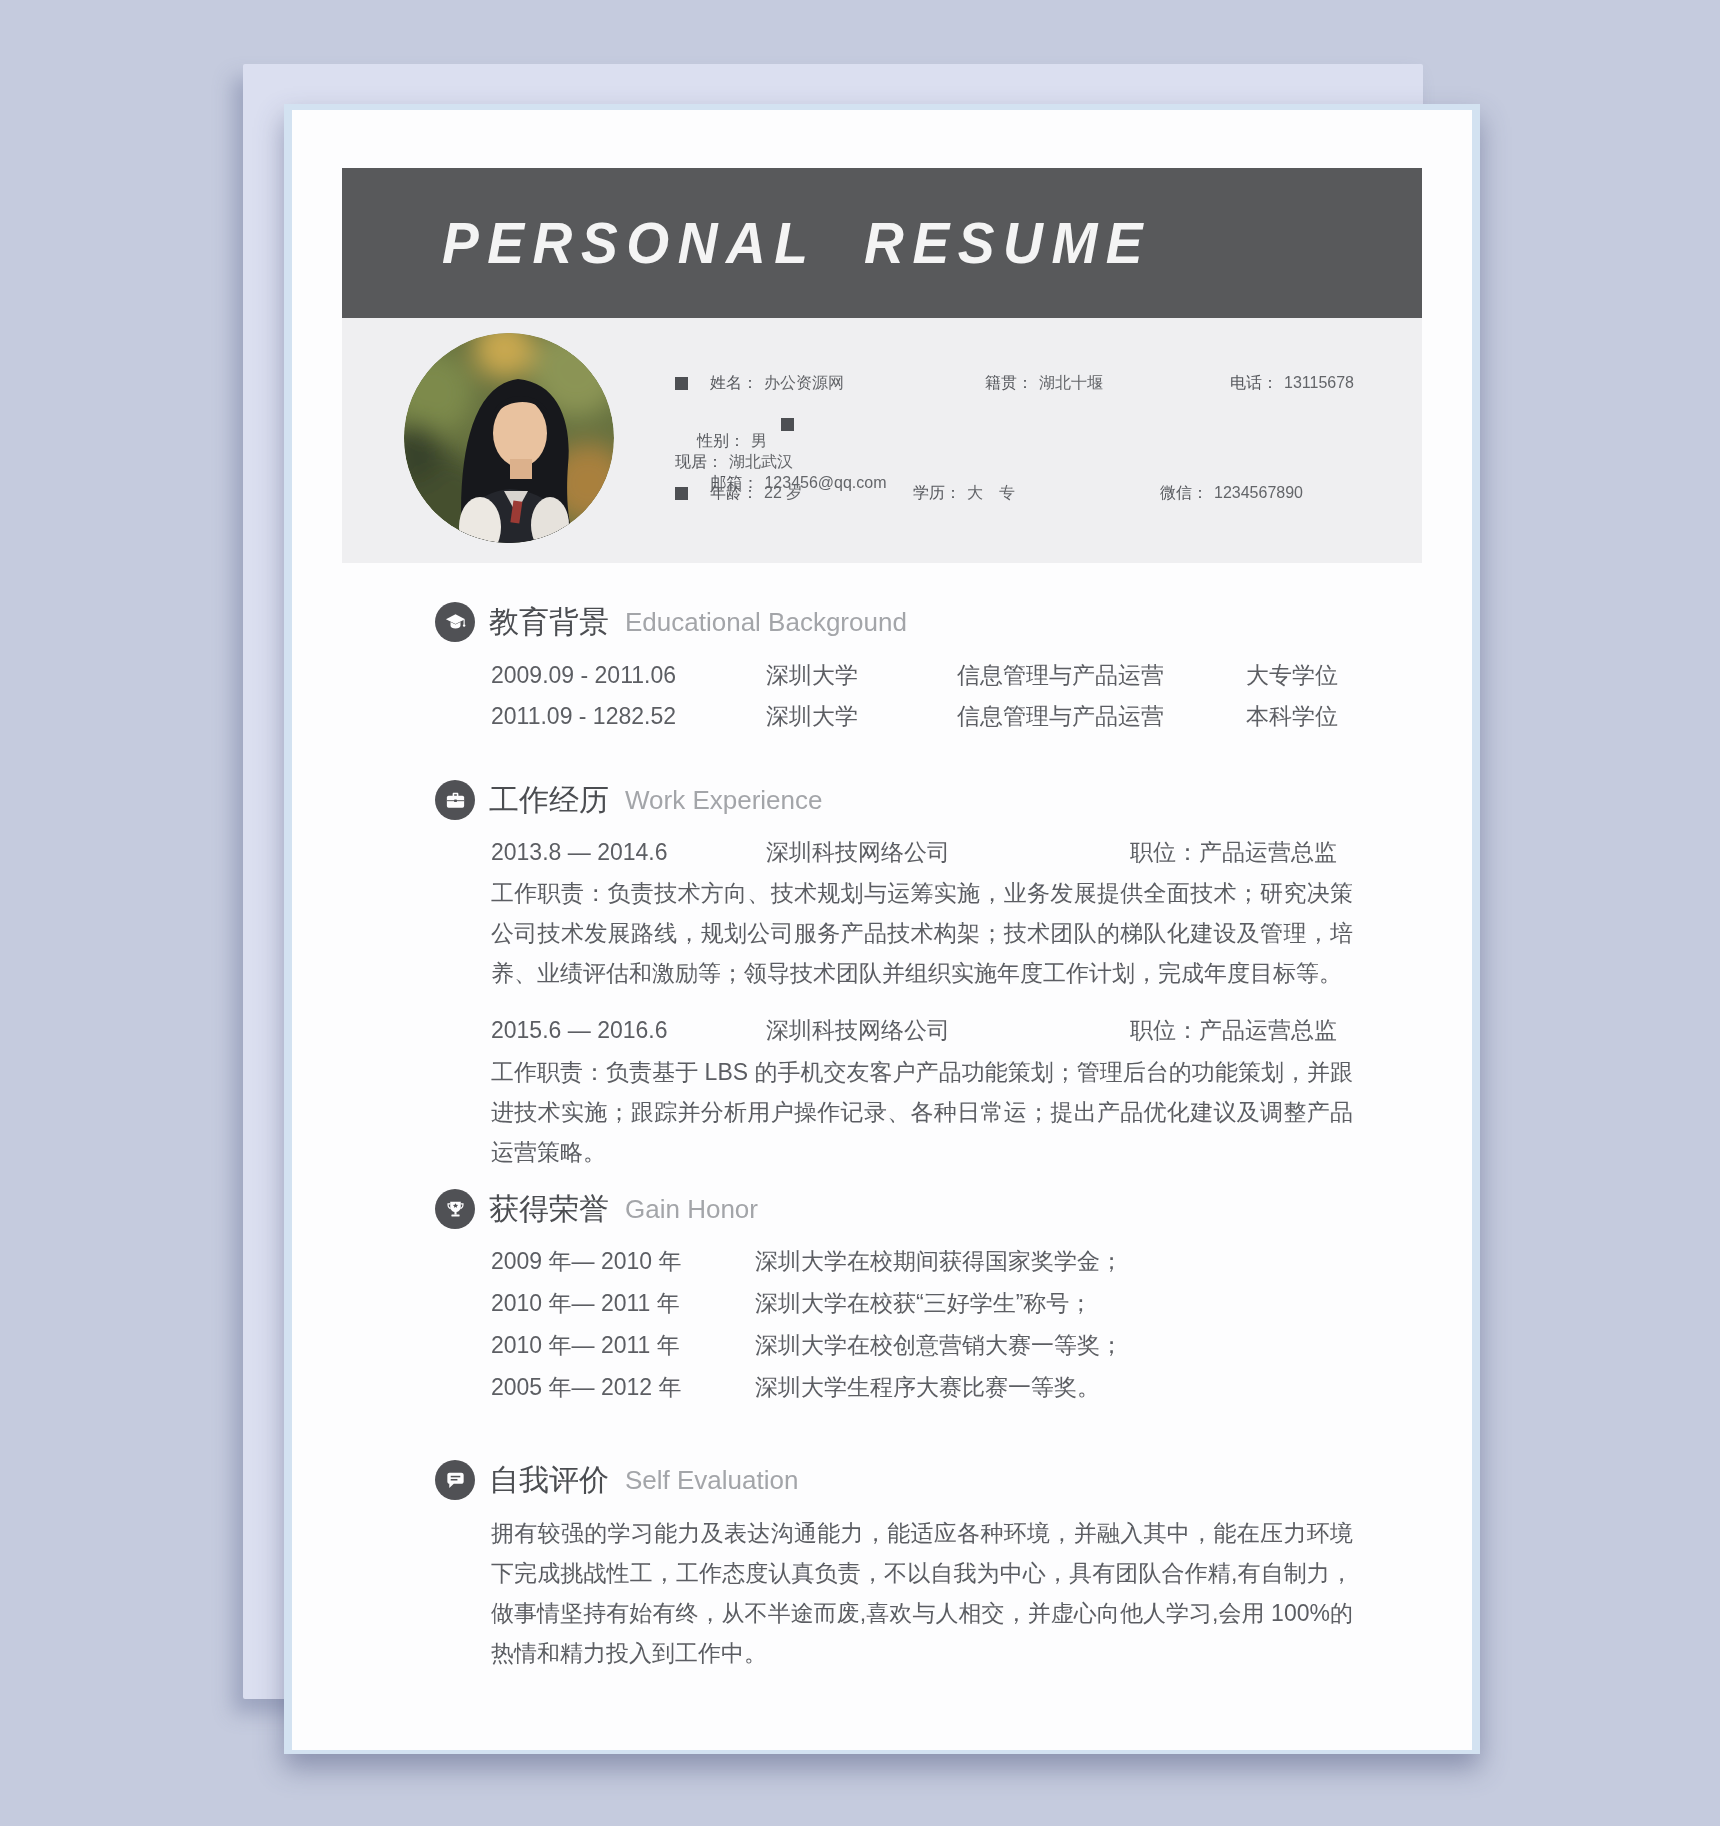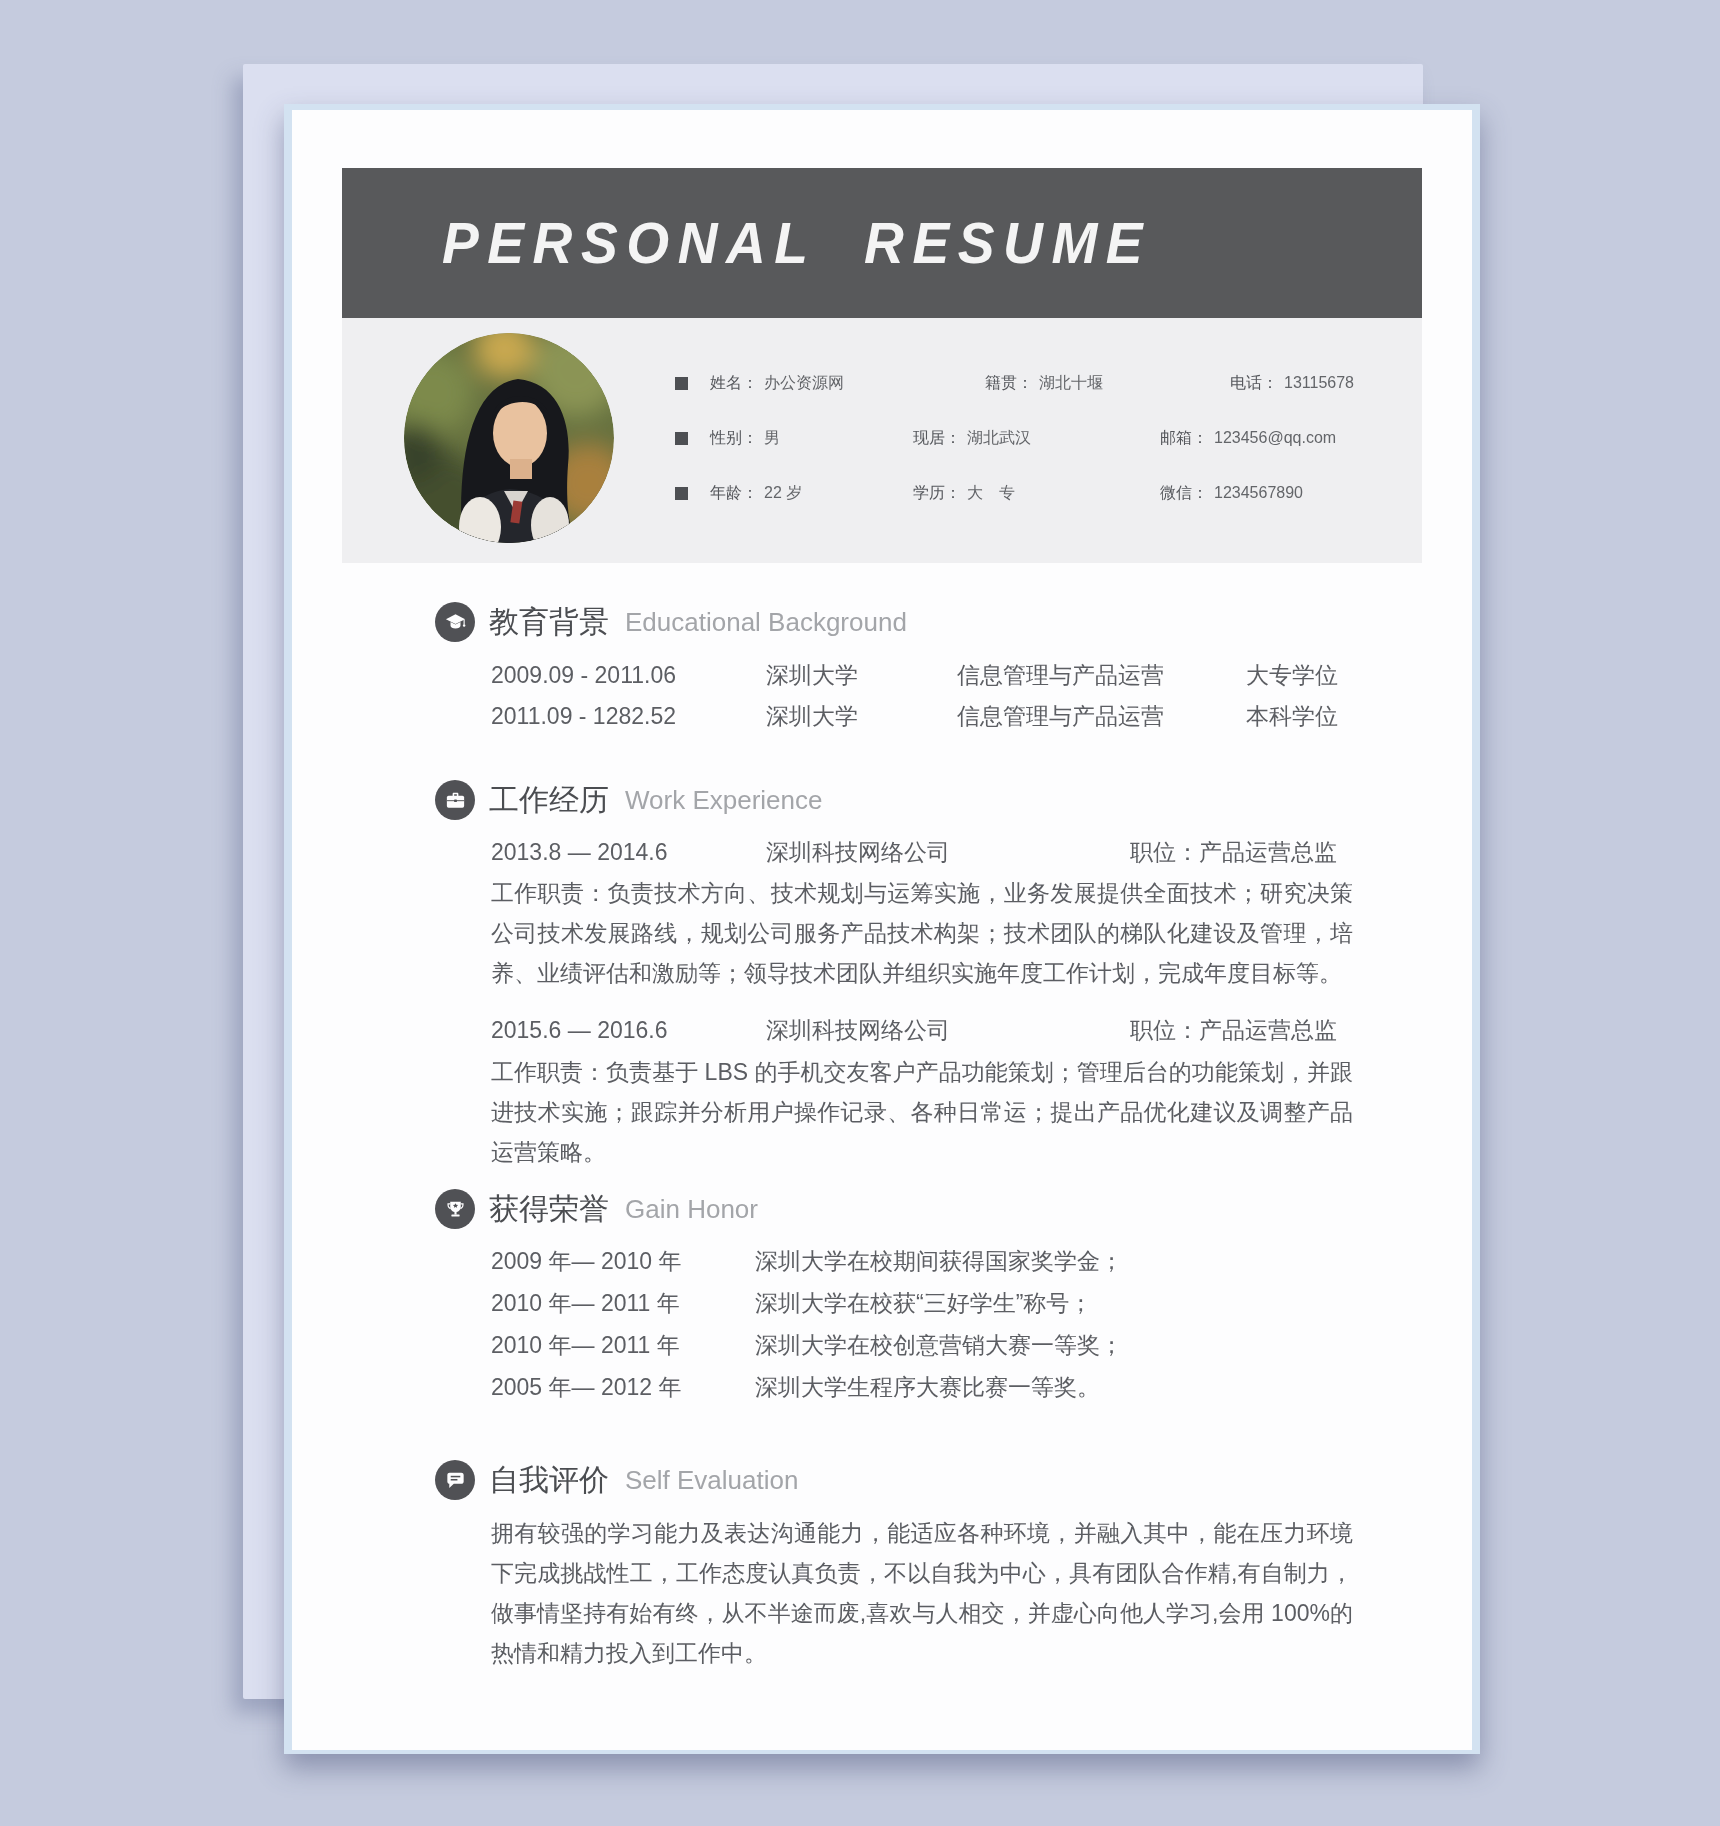--- a/index.html
+++ b/index.html
@@ -41,21 +41,21 @@
   }
   .photo {
     position:absolute; left:112px; top:223px; width:210px; height:210px;
     border-radius:50%; overflow:hidden;
   }
   .photo svg { display:block; width:210px; height:210px; }
   .irow {
     position:absolute; left:383px; height:40px; display:flex; align-items:center;
     font-size:16px; color:#5b5d62; white-space:nowrap;
   }
-  .irow.r1 { top:253px; } .irow.r2 { top:308px; } .irow.r3 { top:363px; }
+  .irow.r1 { top:253px; } .irow.r2 { top:308px;flex-direction:column; } .irow.r3 { top:363px; }
   .bullet { width:13px; height:13px; background:#4d4f53; margin-right:22px; flex:none; }
   .icell { display:inline-block; }
   .irow.r1 .icell.c1 { width:275px; } .irow.r1 .icell.c2 { width:245px; }
   .irow.r2 .icell.c1, .irow.r3 .icell.c1 { width:203px; }
   .irow.r2 .icell.c2, .irow.r3 .icell.c2 { width:247px;font-family:Liberation Mono, monospace; }
   .ilabel { color:#55575c; }
   .ivalue { margin-left:6px; color:#636569; }
   
   .sec-head {
     position:absolute; left:143px; height:40px; display:flex; align-items:center;

